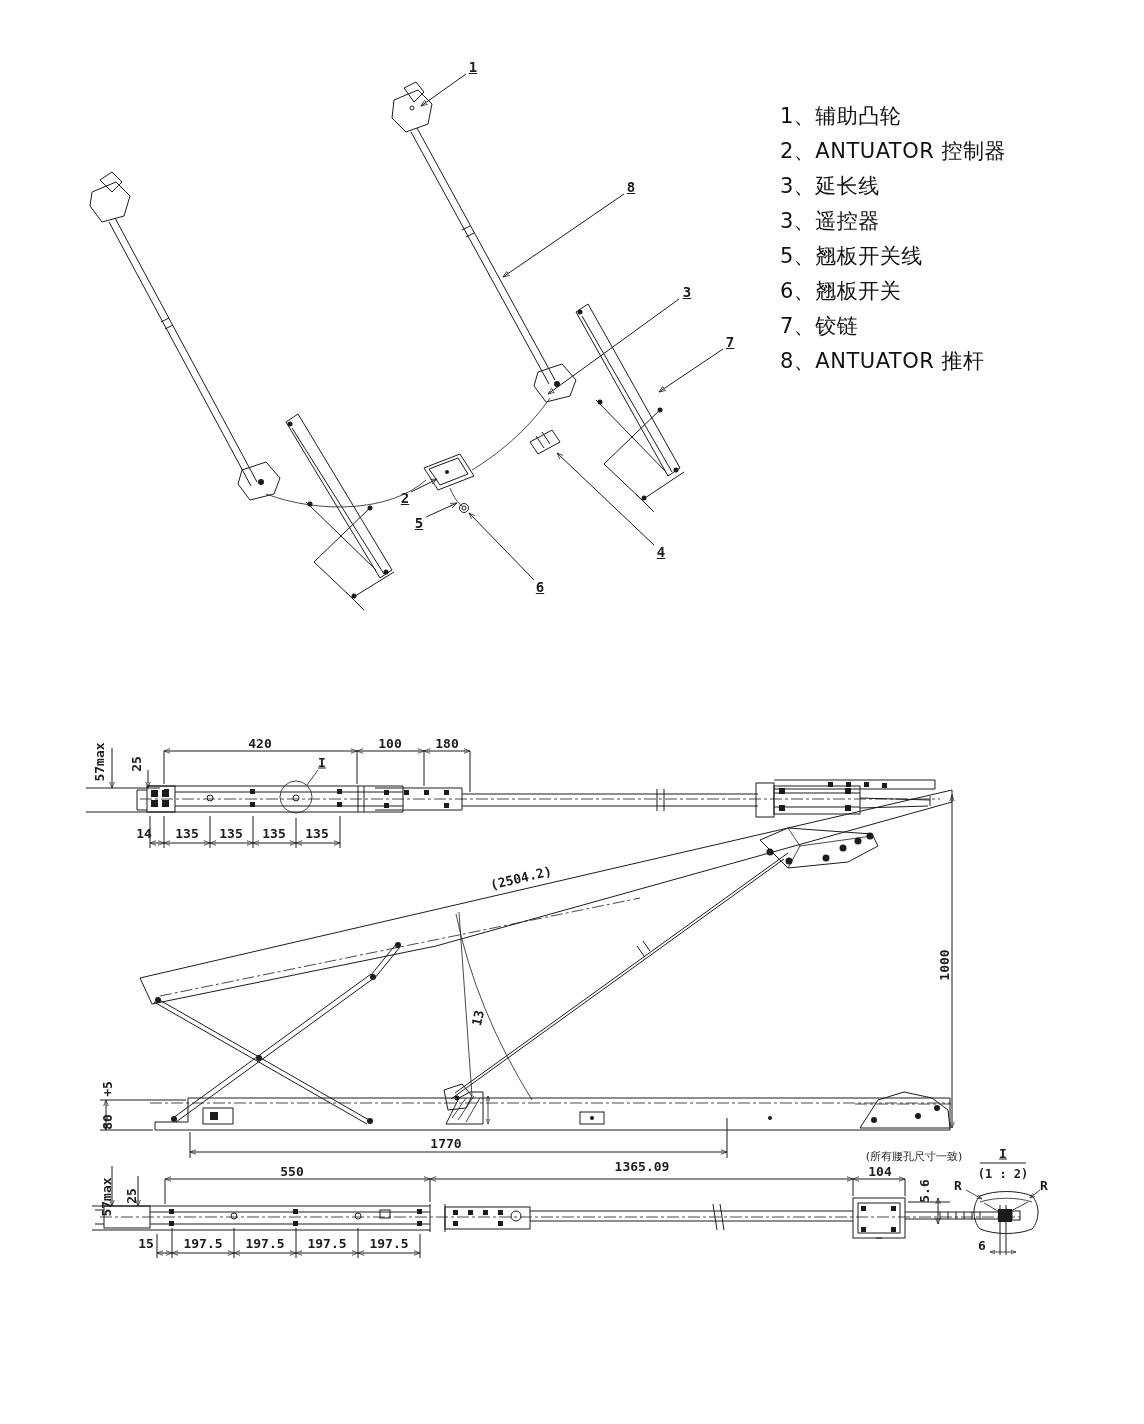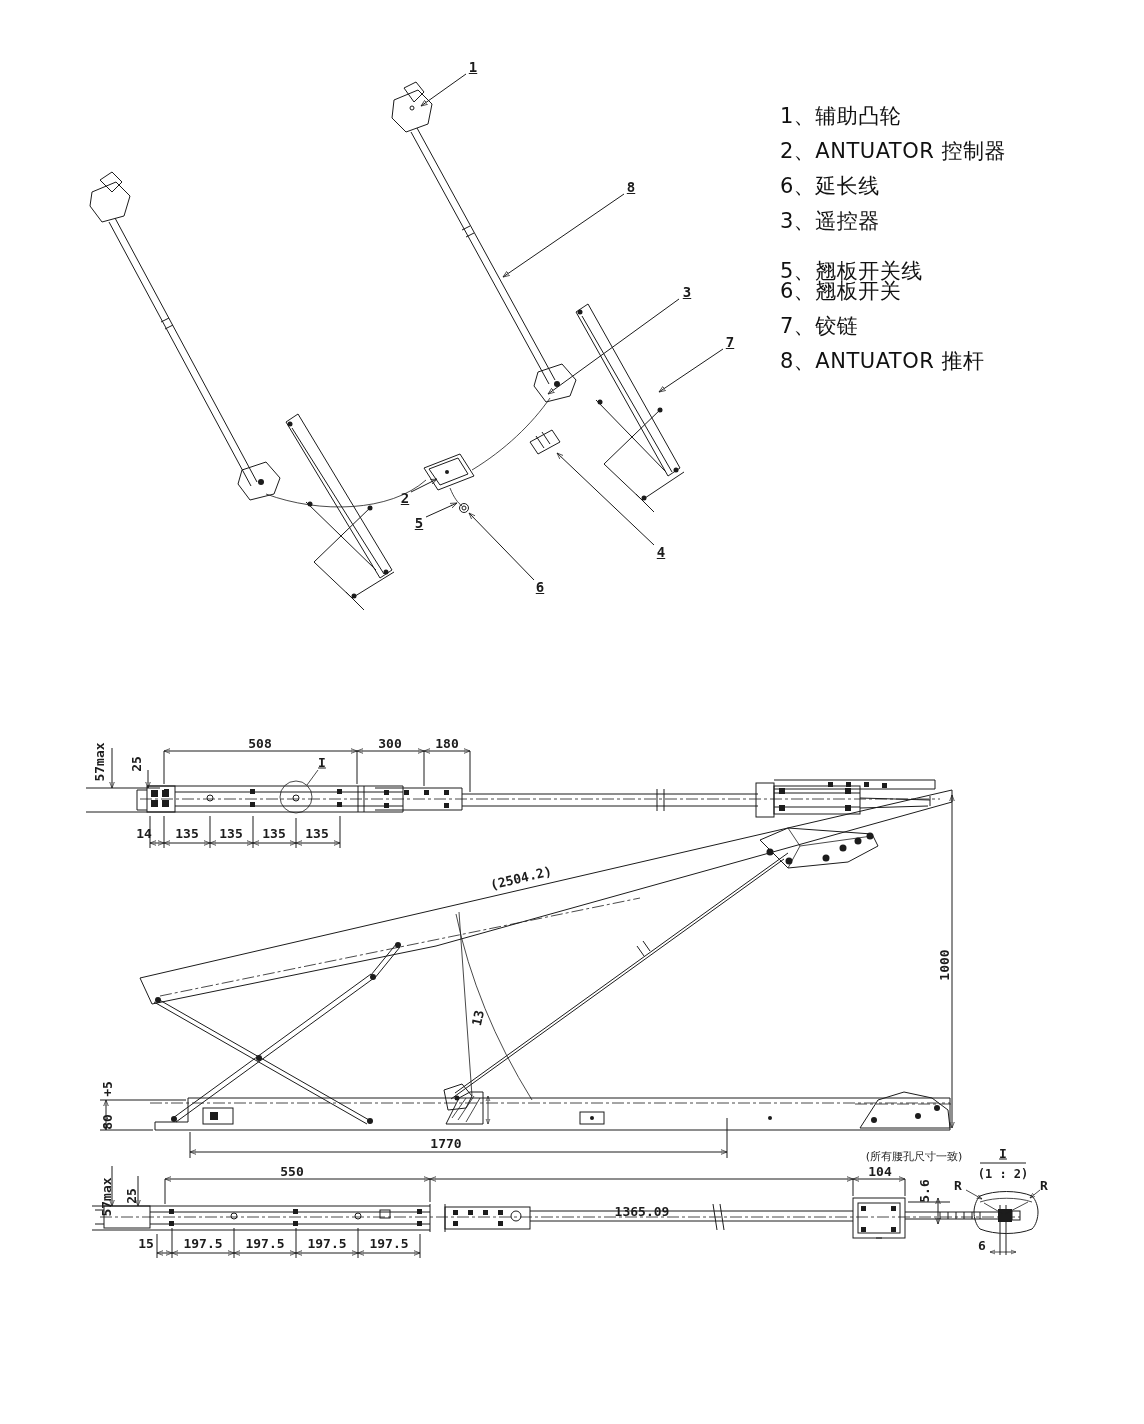--- a/index.html
+++ b/index.html
@@ -365,58 +365,58 @@
       <line class="thin" x1="966" y1="1190" x2="982" y2="1199" marker-end="url(#arr)"></line>
       <line class="thin" x1="1040" y1="1190" x2="1030" y2="1198" marker-end="url(#arr)"></line>
       <line class="thin" x1="990" y1="1252" x2="1016" y2="1252" marker-start="url(#arr)" marker-end="url(#arr)"></line>
     </g>
   </g>
 </svg>
 
 <div>
   <div class="part-line" style="top:102px">1、辅助凸轮</div>
   <div class="part-line" style="top:137px">2、ANTUATOR 控制器</div>
-  <div class="part-line" style="top:172px">6、延长线</div>
+  <div class="part-line" style="top:172px">3、延长线</div>
   <div class="part-line" style="top:207px">3、遥控器</div>
-  <div class="part-line" style="top:257px">5、翘板开关线</div>
+  <div class="part-line" style="top:242px">5、翘板开关线</div>
   <div class="part-line" style="top:277px">6、翘板开关</div>
   <div class="part-line" style="top:312px">7、铰链</div>
   <div class="part-line" style="top:347px">8、ANTUATOR 推杆</div>
 </div>
 
 <span class="lbl callout" style="left:473px;top:67px">1</span>
 <span class="lbl callout" style="left:631px;top:187px">8</span>
 <span class="lbl callout" style="left:687px;top:292px">3</span>
 <span class="lbl callout" style="left:730px;top:342px">7</span>
 <span class="lbl callout" style="left:405px;top:498px">2</span>
 <span class="lbl callout" style="left:419px;top:523px">5</span>
 <span class="lbl callout" style="left:540px;top:587px">6</span>
 <span class="lbl callout" style="left:661px;top:552px">4</span>
 
-<span class="lbl" style="left:260px;top:743px">508</span>
-<span class="lbl" style="left:390px;top:743px">300</span>
+<span class="lbl" style="left:260px;top:743px">420</span>
+<span class="lbl" style="left:390px;top:743px">100</span>
 <span class="lbl" style="left:447px;top:743px">180</span>
 <span class="lbl r90" style="left:99px;top:762px">57max</span>
 <span class="lbl r90" style="left:136px;top:764px">25</span>
 <span class="lbl" style="left:144px;top:833px">14</span>
 <span class="lbl" style="left:187px;top:833px">135</span>
 <span class="lbl" style="left:231px;top:833px">135</span>
 <span class="lbl" style="left:274px;top:833px">135</span>
 <span class="lbl" style="left:317px;top:833px">135</span>
 <span class="lbl detailmark" style="left:322px;top:762px">I</span>
 
 <span class="lbl r13" style="left:521px;top:878px">(2504.2)</span>
 <span class="lbl r78" style="left:478px;top:1018px">13</span>
 <span class="lbl r90" style="left:944px;top:965px">1000</span>
 <span class="lbl r90" style="left:107px;top:1089px">+5</span>
 <span class="lbl r90" style="left:107px;top:1122px">80</span>
 <span class="lbl" style="left:446px;top:1143px">1770</span>
 
 <span class="lbl" style="left:292px;top:1171px">550</span>
-<span class="lbl" style="left:642px;top:1211px">1365.09</span>
+<span class="lbl" style="left:642px;top:1166px">1365.09</span>
 <span class="lbl" style="left:880px;top:1171px">104</span>
 <span class="lbl note" style="left:914px;top:1156px">(所有腰孔尺寸一致)</span>
 <span class="lbl r90" style="left:924px;top:1191px">5.6</span>
 <span class="lbl r90" style="left:106px;top:1197px">57max</span>
 <span class="lbl r90" style="left:131px;top:1196px">25</span>
 <span class="lbl" style="left:146px;top:1243px">15</span>
 <span class="lbl" style="left:203px;top:1243px">197.5</span>
 <span class="lbl" style="left:265px;top:1243px">197.5</span>
 <span class="lbl" style="left:327px;top:1243px">197.5</span>
 <span class="lbl" style="left:389px;top:1243px">197.5</span>

